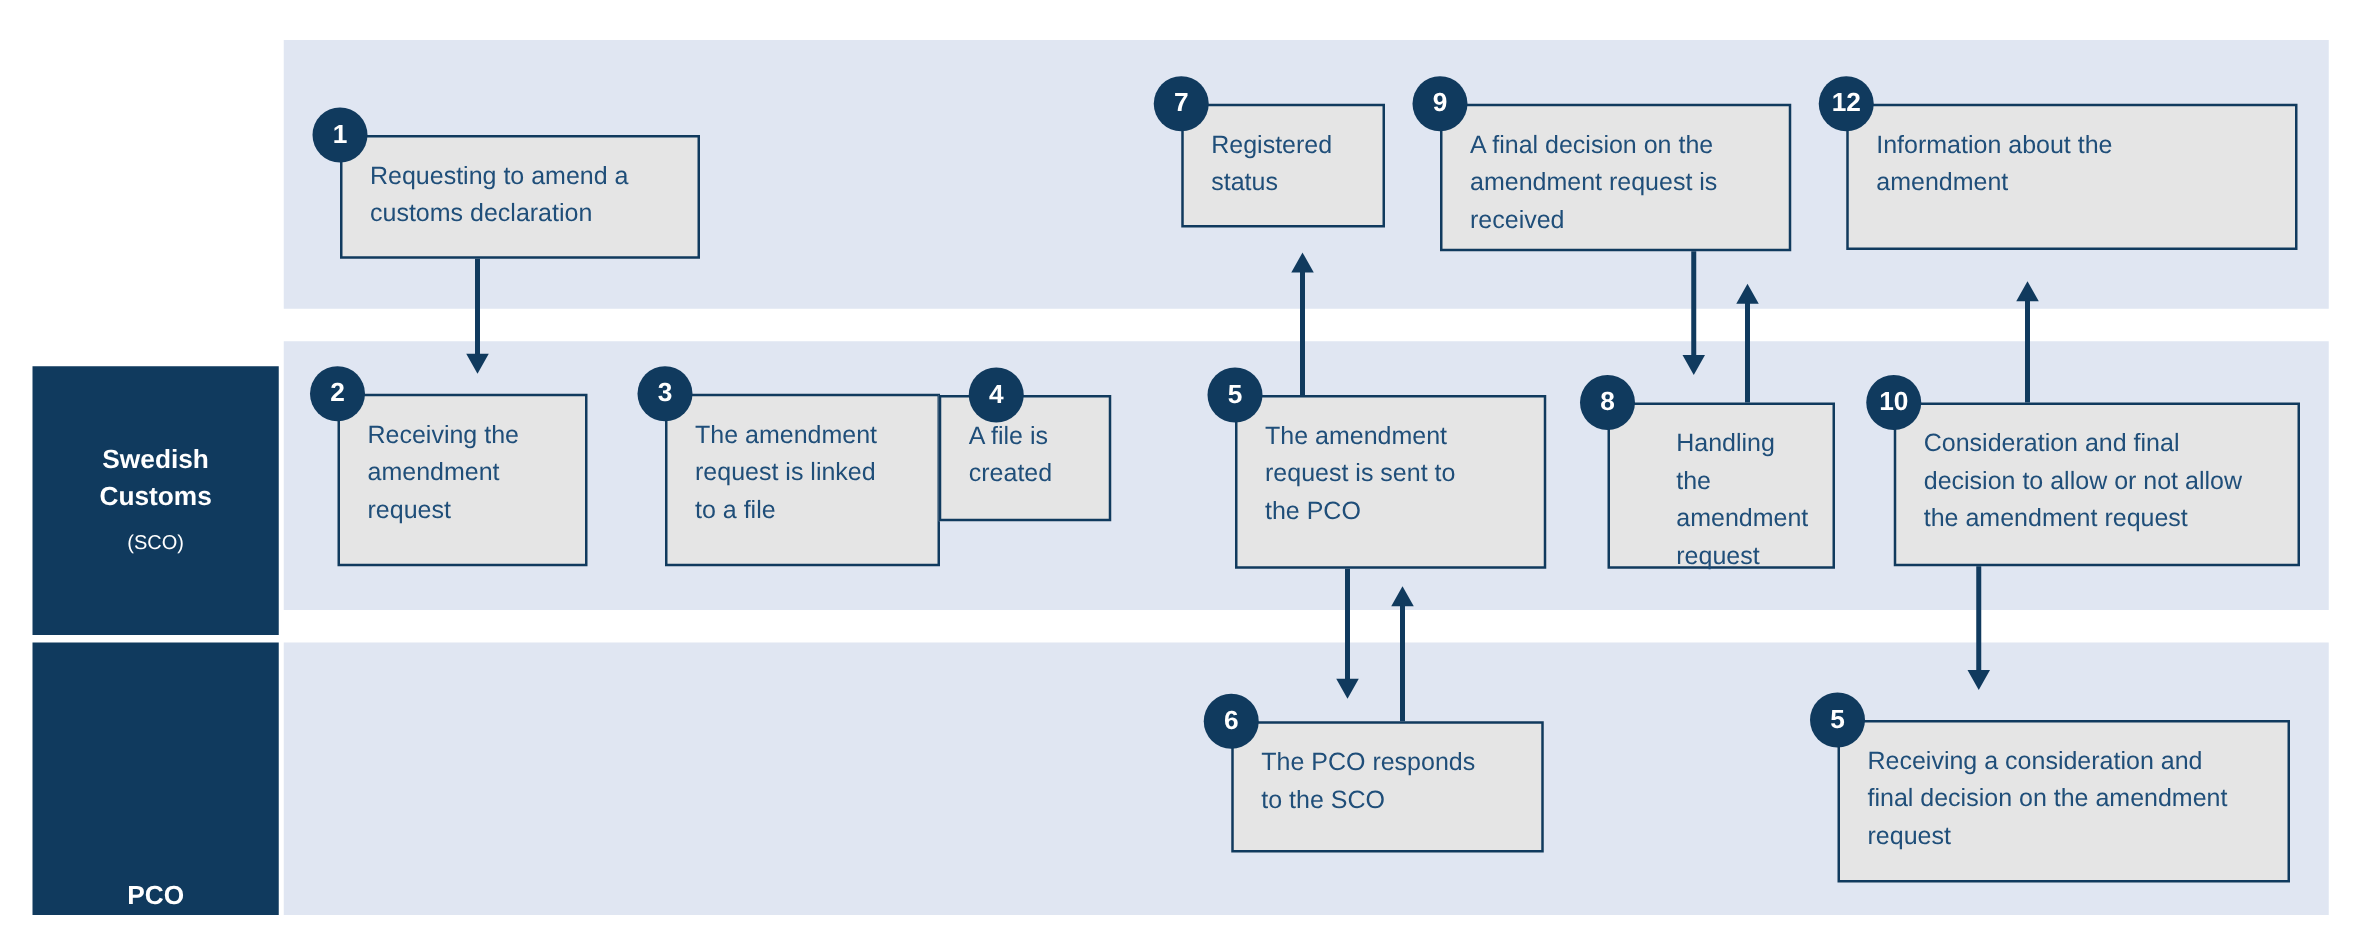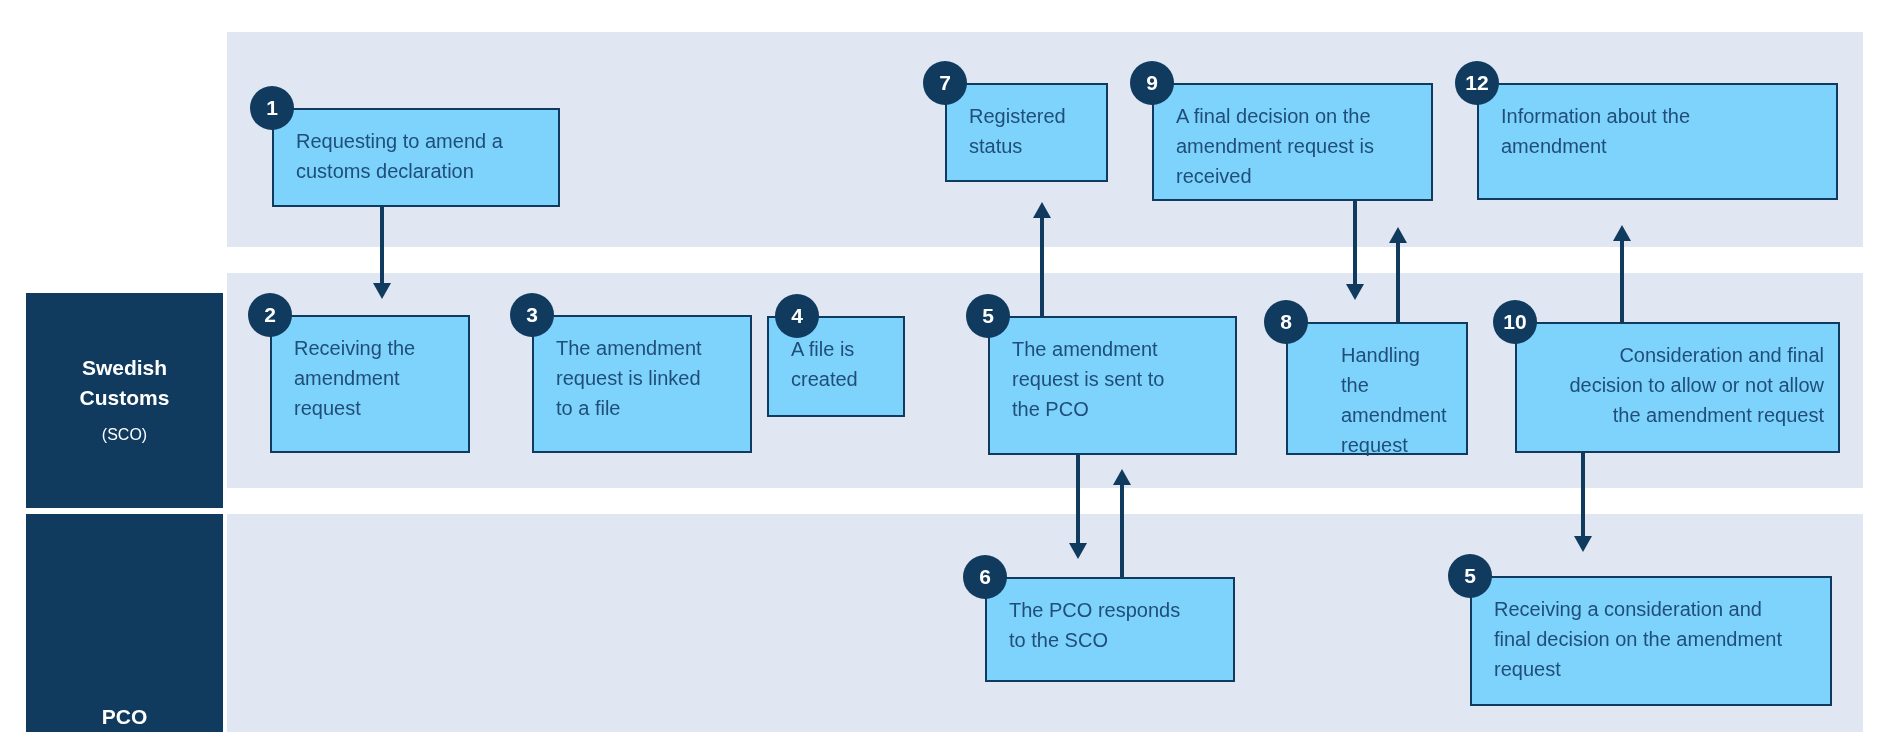--- a/index.html
+++ b/index.html
@@ -12,21 +12,21 @@
     position:absolute; left:26px; width:197px; background:#103a5e;
     color:#ffffff; display:flex; flex-direction:column;
     align-items:center; justify-content:center; text-align:center;
   }
   .lane-label { font-weight:bold; font-size:21px; line-height:30px; white-space:pre-line; }
   .lane-sublabel { font-weight:normal; font-size:16px; line-height:28px; margin-top:8px; }
   .lane-bg {
     position:absolute; left:227px; width:1636px; background:#e0e6f2;
   }
   .step-box {
-    position:absolute; background:#7dd3fc; border:2.5px solid #103a5e;
+    position:absolute; background:#e5e5e5; border:2.5px solid #103a5e;
     box-sizing:border-box;
   }
   .box-text {
     padding:16px 14px 0 22px; font-size:20px; line-height:30px;
     color:#1f4e79; white-space:pre-line;
   }
   .step-num {
     position:absolute; width:44px; height:44px; border-radius:50%;
     background:#103a5e; color:#ffffff; font-weight:bold; font-size:21px;
     display:flex; align-items:center; justify-content:center; z-index:3;
@@ -70,21 +70,21 @@
   </div>
   <div class="step-num" style="left:248px;top:293px;">2</div>
 
   <div class="step-box" style="left:532px;top:315px;width:220px;height:138px;">
     <div class="box-text">The amendment
 request is linked
 to a file</div>
   </div>
   <div class="step-num" style="left:510px;top:293px;">3</div>
 
-  <div class="step-box" style="left:767px;top:316px;width:138px;height:101px;">
+  <div class="step-box" style="left:751px;top:316px;width:138px;height:101px;">
     <div class="box-text">A file is
 created</div>
   </div>
   <div class="step-num" style="left:775px;top:294px;">4</div>
 
   <div class="step-box" style="left:988px;top:316px;width:249px;height:139px;">
     <div class="box-text">The amendment
 request is sent to
 the PCO</div>
   </div>
@@ -109,21 +109,21 @@
   </div>
   <div class="step-num" style="left:1264px;top:300px;">8</div>
 
   <div class="step-box" style="left:1152px;top:83px;width:281px;height:118px;">
     <div class="box-text">A final decision on the
 amendment request is
 received</div>
   </div>
   <div class="step-num" style="left:1130px;top:61px;">9</div>
 
-  <div class="step-box" style="left:1515px;top:322px;width:325px;height:131px;text-align:right;">
+  <div class="step-box" style="left:1515px;top:322px;width:325px;height:131px;">
     <div class="box-text">Consideration and final
 decision to allow or not allow
 the amendment request</div>
   </div>
   <div class="step-num" style="left:1493px;top:300px;">10</div>
 
   <div class="step-box" style="left:1470px;top:576px;width:362px;height:130px;">
     <div class="box-text">Receiving a consideration and
 final decision on the amendment
 request</div>

